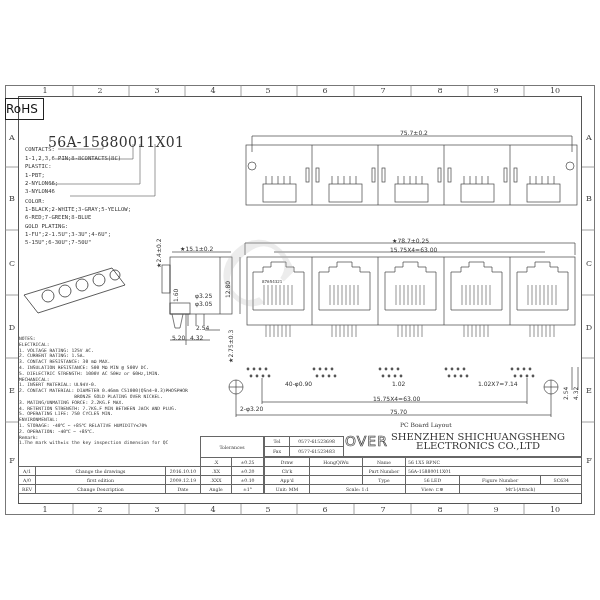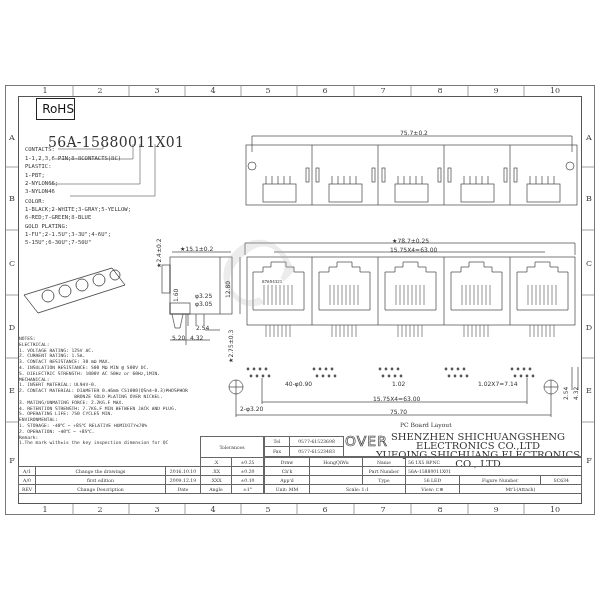--- a/index.html
+++ b/index.html
@@ -2,21 +2,21 @@
 <html><head>
 <meta charset="utf-8">
 <style>
   html, body { margin:0; padding:0; background:#ffffff; }
   body { width:600px; height:600px; position:relative; overflow:hidden; font-family:"DejaVu Serif", serif; color:#222; }
   .abs { position:absolute; }
   .frame { position:absolute; left:5px; top:85px; width:590px; height:430px; border:1px solid #777; box-sizing:border-box; }
   .inner { position:absolute; left:18px; top:96px; width:564px; height:408px; border:1px solid #555; box-sizing:border-box; }
   .colnum { position:absolute; font-size:8px; color:#444; text-align:center; width:20px; }
   .rowlet { position:absolute; font-size:8px; color:#444; width:12px; text-align:center; }
-  .rohs { position:absolute; left:36px; top:98px; width:37px; height:20px; border:1px solid #222; font-family:"DejaVu Sans", sans-serif; font-size:12px; line-height:20px; text-align:right; color:#111; }
+  .rohs { position:absolute; left:5px; top:98px; width:37px; height:20px; border:1px solid #222; font-family:"DejaVu Sans", sans-serif; font-size:12px; line-height:20px; text-align:left; color:#111; }
   .pn { position:absolute; left:48px; top:134px; font-size:14px; color:#333; letter-spacing:0.3px; }
   .code-line { position:absolute; font-size:5.5px; color:#333; white-space:nowrap; font-family:"DejaVu Sans Mono", monospace; }
   .notes { position:absolute; left:19px; top:336px; font-size:4.6px; line-height:5.8px; color:#333; font-family:"DejaVu Sans Mono", monospace; white-space:pre; }
   .dim { position:absolute; font-size:6px; color:#333; white-space:nowrap; font-family:"DejaVu Sans", sans-serif; }
   .tb { position:absolute; border-collapse:collapse; font-size:4.6px; color:#333; }
   .tb td { border:1px solid #666; padding:0 2px; height:8px; text-align:center; white-space:nowrap; overflow:hidden; }
   .company { position:absolute; left:374px; top:432px; font-size:10px; color:#333; line-height:9px; text-align:center; width:208px; }
   .csce { position:absolute; left:345px; top:433px; font-size:14px; font-family:"DejaVu Sans", sans-serif; color:#fff; -webkit-text-stroke:0.7px #444; letter-spacing:1px; }
   .caption { position:absolute; left:400px; top:421px; font-size:6px; color:#333; }
   svg { position:absolute; left:0; top:0; }
@@ -372,21 +372,20 @@
       </tr>
   <tr>
         <td style="height:9px">Fax</td>
         <td>0577-61523483</td>
       </tr>
 </tbody>
   </table>
 <div class="csce">OVER</div>
 <div class="company">
   <div>SHENZHEN SHICHUANGSHENG ELECTRONICS CO.,LTD</div>
-  <div>YUEQING SHICHUANG ELECTRONICS CO., LTD</div>
 </div>
 <div class="abs" style="left:264px;top:456px;width:318px;height:0;border-top:1px solid #666"></div>
 
 <table class="tb" style="left:264px;top:457px;width:318px">
   <tbody>
       <tr>
     <td style="width:40px">Draw</td>
     <td style="width:48px">HongQiWu</td>
     <td style="width:38px">Name</td>
     <td colspan="3" style="text-align:left">56 1X5 RPNC</td>

